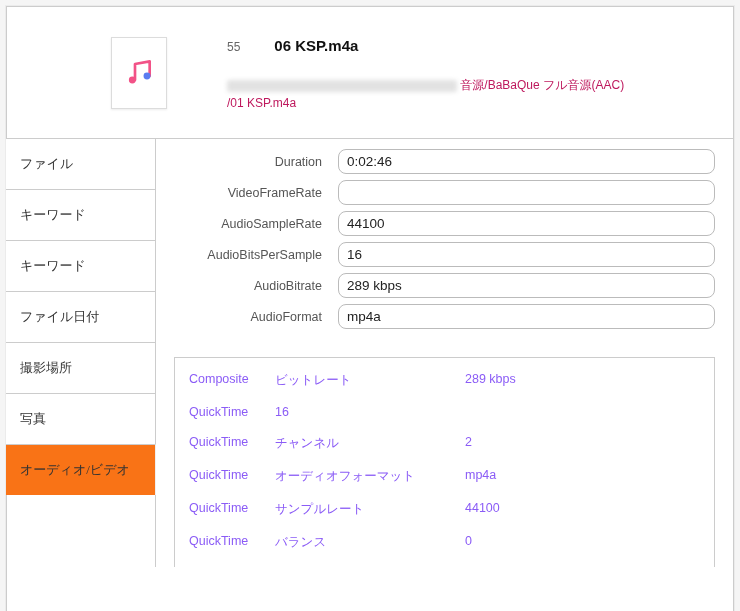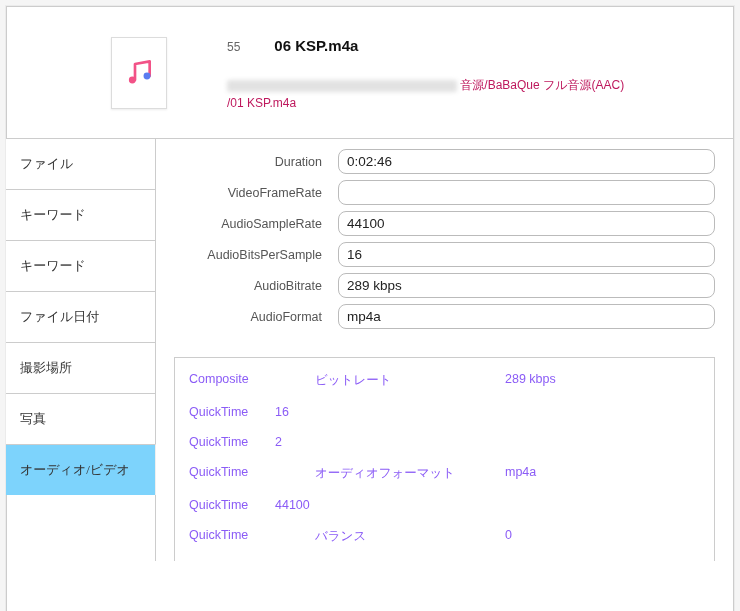--- a/index.html
+++ b/index.html
@@ -78,21 +78,21 @@
   }
   .tab {
     padding: 16px 14px;
     border-top: 1px solid #ccc;
     font-size: 13px;
     color: #333;
     cursor: pointer;
     background: #fff;
   }
   .tab.active {
-    background: #7dd3fc;
+    background: #f97316;
     border-right: 1px solid #efefef;
     margin-right: -1px;
     position: relative;
     font-family: Liberation Serif, serif;
   }
   .content {
     flex: 1;
     padding: 10px 18px 0 18px;
     border-top: 1px solid #ccc;
   }
@@ -125,21 +125,21 @@
     border-bottom: none;
     padding: 6px 0 8px 0;
   }
   .detail-row {
     display: flex;
     padding: 8px 14px;
     font-size: 12.5px;
     color: #8b5cf6;
   }
   .detail-cat { width: 86px; }
-  .detail-key { width: 190px; margin-left: 40px; }
+  .detail-key { width: 190px; }
   .detail-val { flex: 1; }
 </style>
 </head>
 <body>
 
 <div class="frame">
 
   <div class="header">
     <div class="thumb">
       <span>
@@ -211,29 +211,31 @@
             <div class="detail-cat">Composite</div>
             <div class="detail-key">ビットレート</div>
             <div class="detail-val">289 kbps</div>
           </div>
           <div class="detail-row">
             <div class="detail-cat">QuickTime</div>
             <div class="detail-val">16</div>
           </div>
           <div class="detail-row">
             <div class="detail-cat">QuickTime</div>
+            <div class="detail-key">チャンネル</div>
             <div class="detail-val">2</div>
           </div>
           <div class="detail-row">
             <div class="detail-cat">QuickTime</div>
             <div class="detail-key">オーディオフォーマット</div>
             <div class="detail-val">mp4a</div>
           </div>
           <div class="detail-row">
             <div class="detail-cat">QuickTime</div>
+            <div class="detail-key">サンプルレート</div>
             <div class="detail-val">44100</div>
           </div>
           <div class="detail-row">
             <div class="detail-cat">QuickTime</div>
             <div class="detail-key">バランス</div>
             <div class="detail-val">0</div>
           </div>
         </div>
     </div>
   </div>

